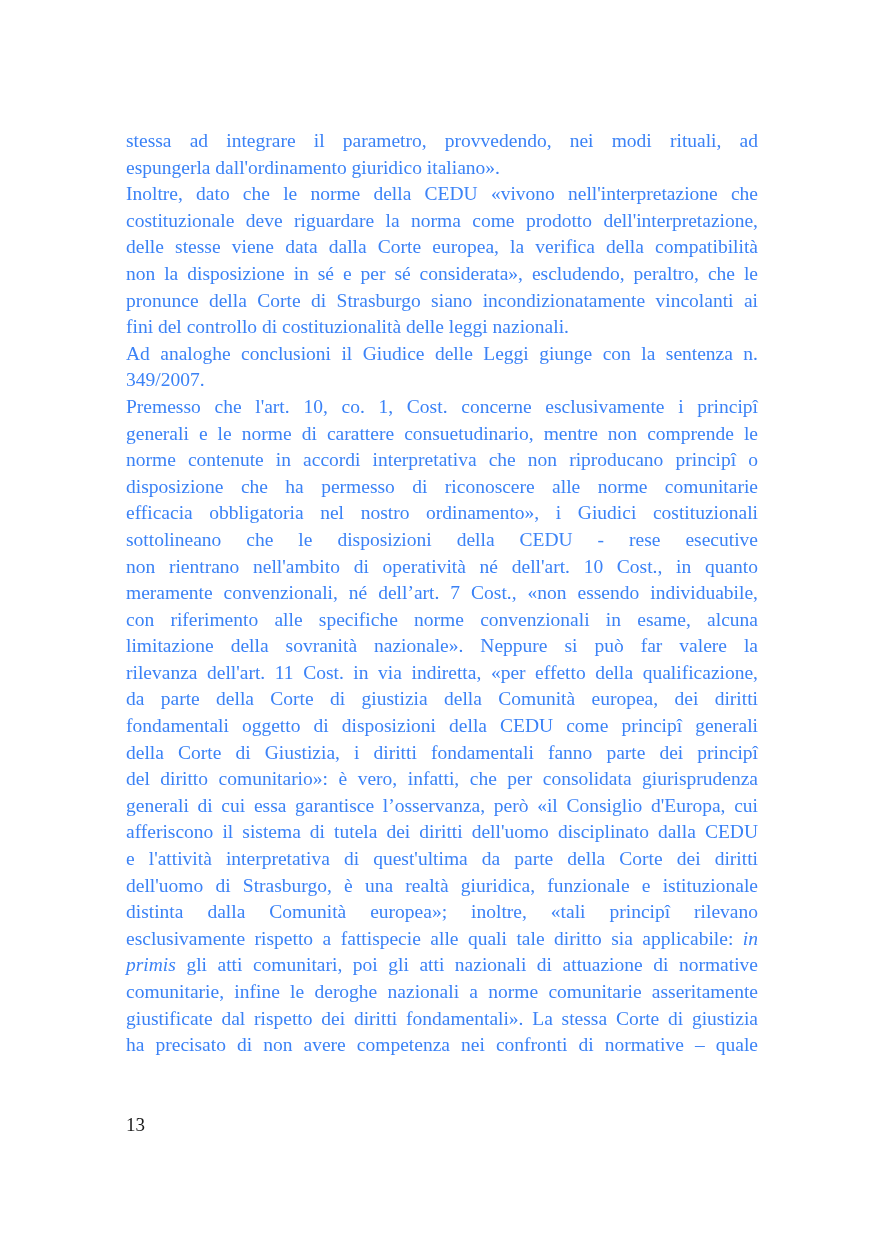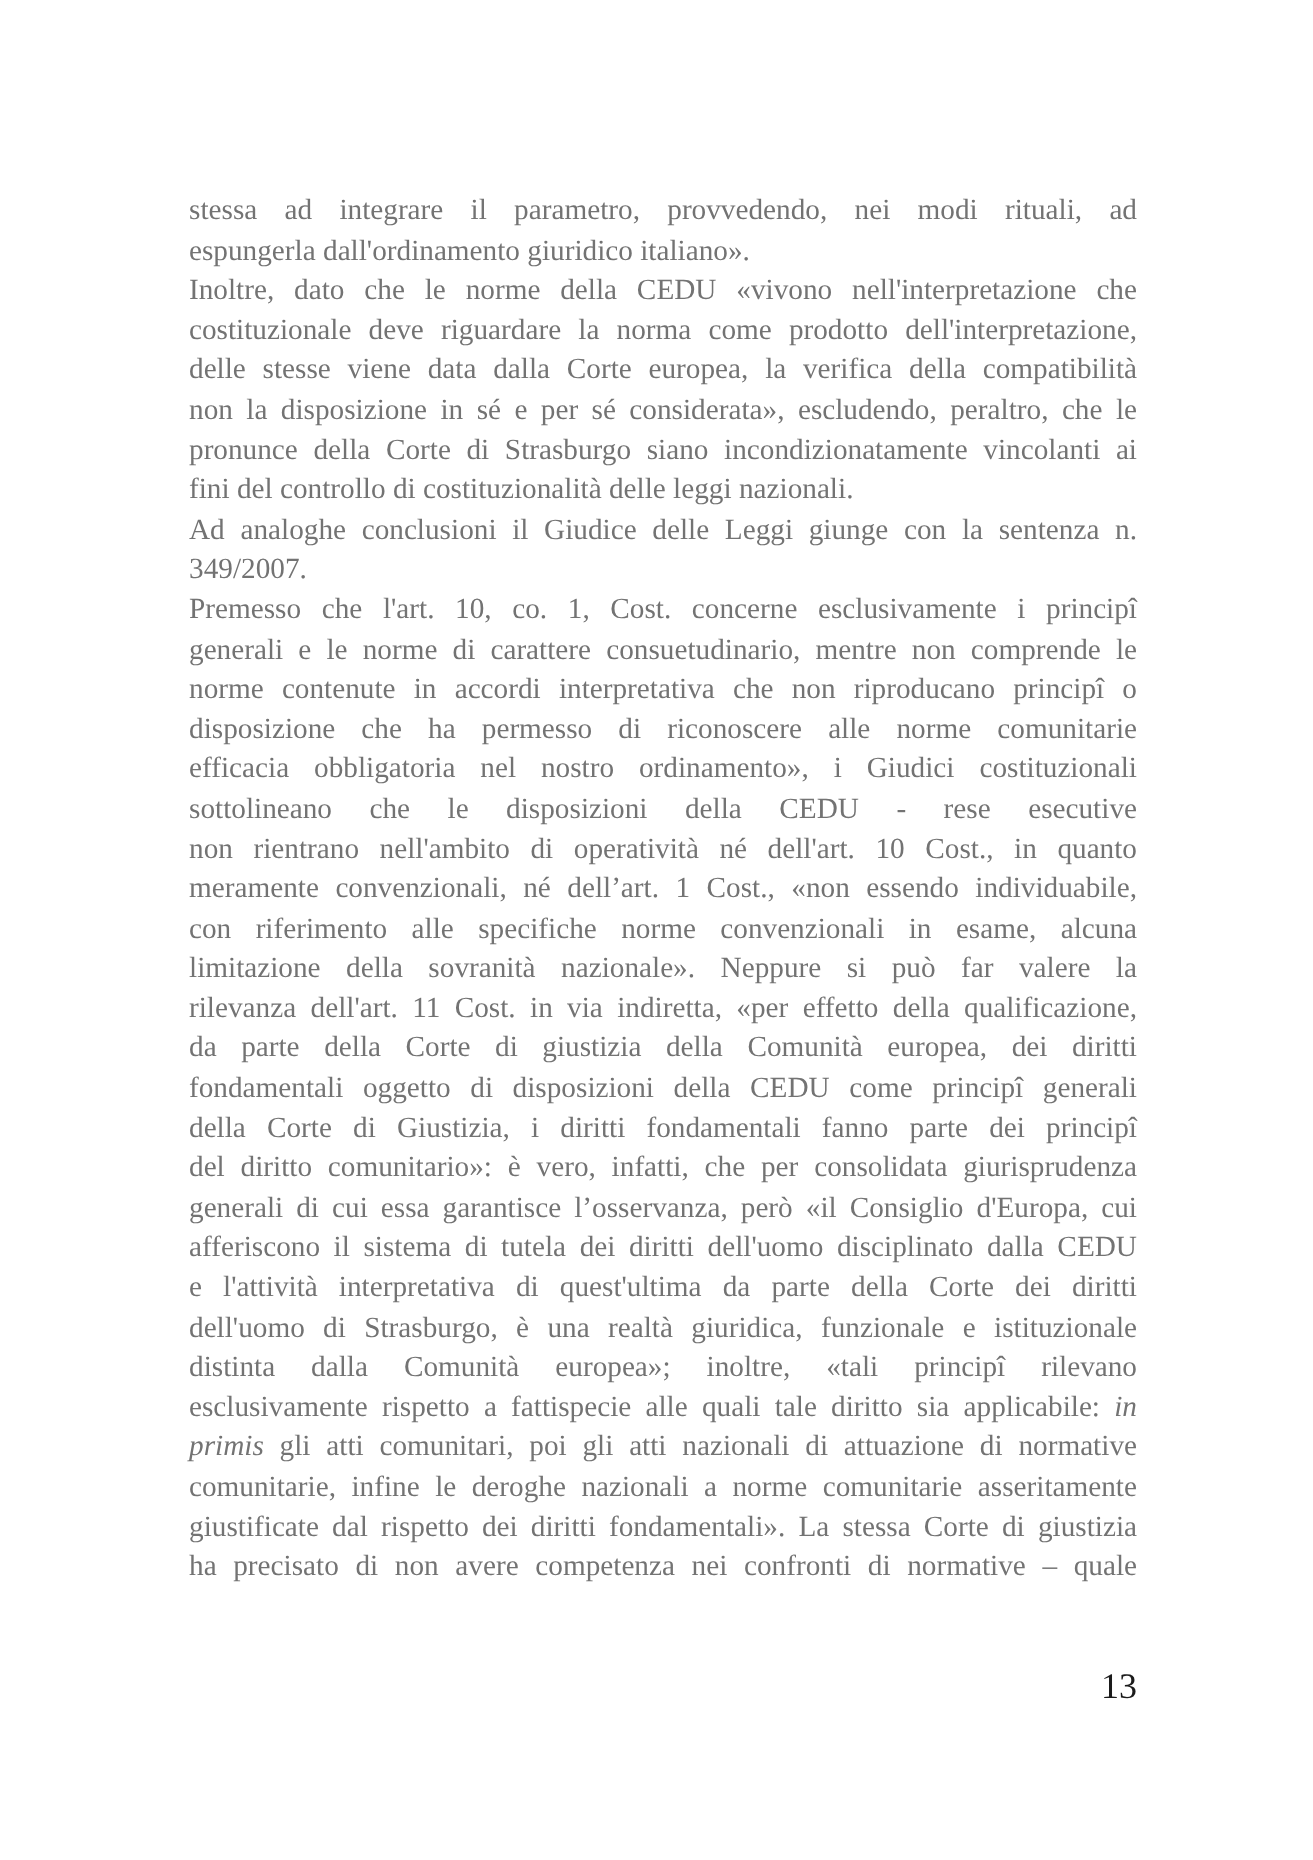--- a/index.html
+++ b/index.html
@@ -40,31 +40,30 @@
     text-align-last: left;
   }
   .line em {
     font-style: italic;
   }
   .page-number {
     position: absolute;
     left: 126px;
     top: 1112px;
     width: 632px;
-    text-align: right;
-    font-size: 24px;
+    font-size: 19px;
     line-height: 26.6px;
     color: #1b1b1b;
   }
 </style>
 </head>
 <body style="background: rgb(255, 255, 255);">
 
 <div class="page">
-  <div class="text-block" style="color: #737373;">
+  <div class="text-block" style="color: #3b82f6;">
       <div class="paragraph">
         <div class="line"><span>stessa ad integrare il parametro, provvedendo, nei modi rituali, ad</span></div>
         <div class="line flush"><span>espungerla dall'ordinamento giuridico italiano».</span></div>
       </div>
       <div class="paragraph">
         <div class="line"><span>Inoltre, dato che le norme della CEDU «vivono nell'interpretazione che</span></div>
         <div class="line"><span>costituzionale deve riguardare la norma come prodotto dell'interpretazione,</span></div>
         <div class="line"><span>delle stesse viene data dalla Corte europea, la verifica della compatibilità</span></div>
         <div class="line"><span>non la disposizione in sé e per sé considerata», escludendo, peraltro, che le</span></div>
         <div class="line"><span>pronunce della Corte di Strasburgo siano incondizionatamente vincolanti ai</span></div>
@@ -75,21 +74,21 @@
         <div class="line flush"><span>349/2007.</span></div>
       </div>
       <div class="paragraph">
         <div class="line"><span>Premesso che l'art. 10, co. 1, Cost. concerne esclusivamente i principî</span></div>
         <div class="line"><span>generali e le norme di carattere consuetudinario, mentre non comprende le</span></div>
         <div class="line"><span>norme contenute in accordi interpretativa che non riproducano principî o</span></div>
         <div class="line"><span>disposizione che ha permesso di riconoscere alle norme comunitarie</span></div>
         <div class="line"><span>efficacia obbligatoria nel nostro ordinamento», i Giudici costituzionali</span></div>
         <div class="line"><span>sottolineano che le disposizioni della CEDU - rese esecutive</span></div>
         <div class="line"><span>non rientrano nell'ambito di operatività né dell'art. 10 Cost., in quanto</span></div>
-        <div class="line"><span>meramente convenzionali, né dell’art. 1 Cost., «non essendo individuabile,</span></div>
+        <div class="line"><span>meramente convenzionali, né dell’art. 7 Cost., «non essendo individuabile,</span></div>
         <div class="line"><span>con riferimento alle specifiche norme convenzionali in esame, alcuna</span></div>
         <div class="line"><span>limitazione della sovranità nazionale». Neppure si può far valere la</span></div>
         <div class="line"><span>rilevanza dell'art. 11 Cost. in via indiretta, «per effetto della qualificazione,</span></div>
         <div class="line"><span>da parte della Corte di giustizia della Comunità europea, dei diritti</span></div>
         <div class="line"><span>fondamentali oggetto di disposizioni della CEDU come principî generali</span></div>
         <div class="line"><span>della Corte di Giustizia, i diritti fondamentali fanno parte dei principî</span></div>
         <div class="line"><span>del diritto comunitario»: è vero, infatti, che per consolidata giurisprudenza</span></div>
         <div class="line"><span>generali di cui essa garantisce l’osservanza, però «il Consiglio d'Europa, cui</span></div>
         <div class="line"><span>afferiscono il sistema di tutela dei diritti dell'uomo disciplinato dalla CEDU</span></div>
         <div class="line"><span>e l'attività interpretativa di quest'ultima da parte della Corte dei diritti</span></div>

